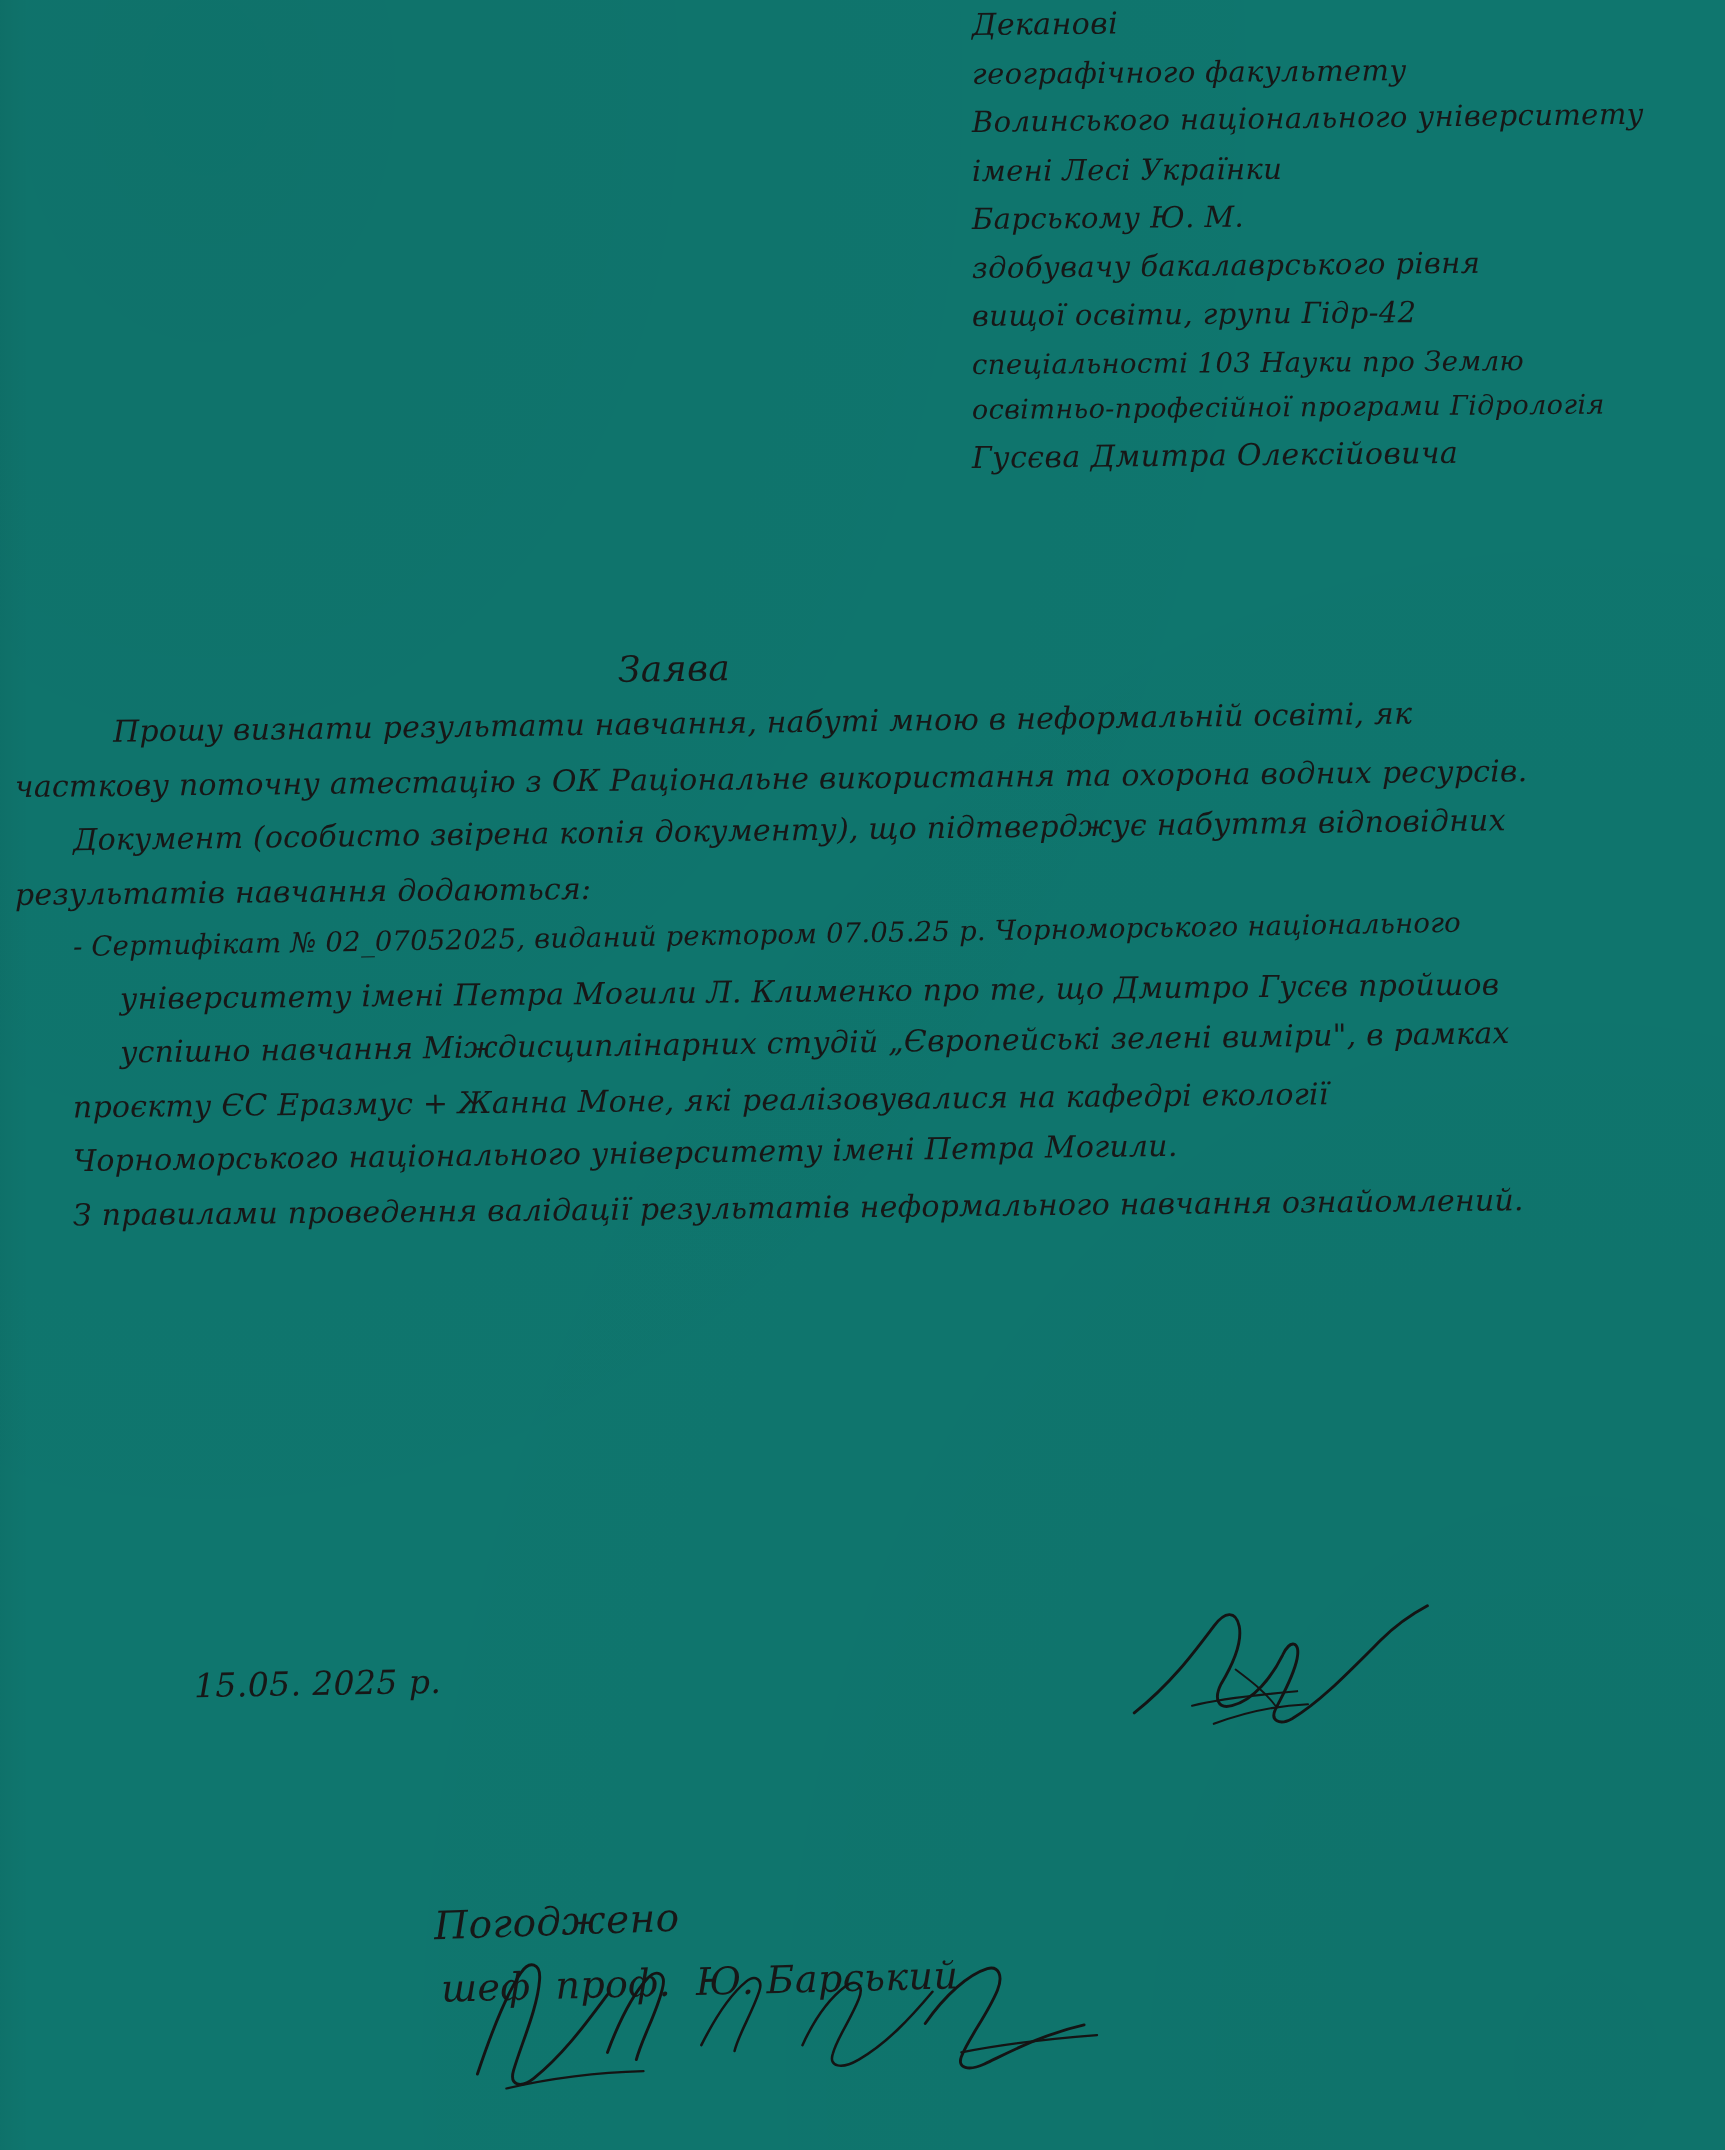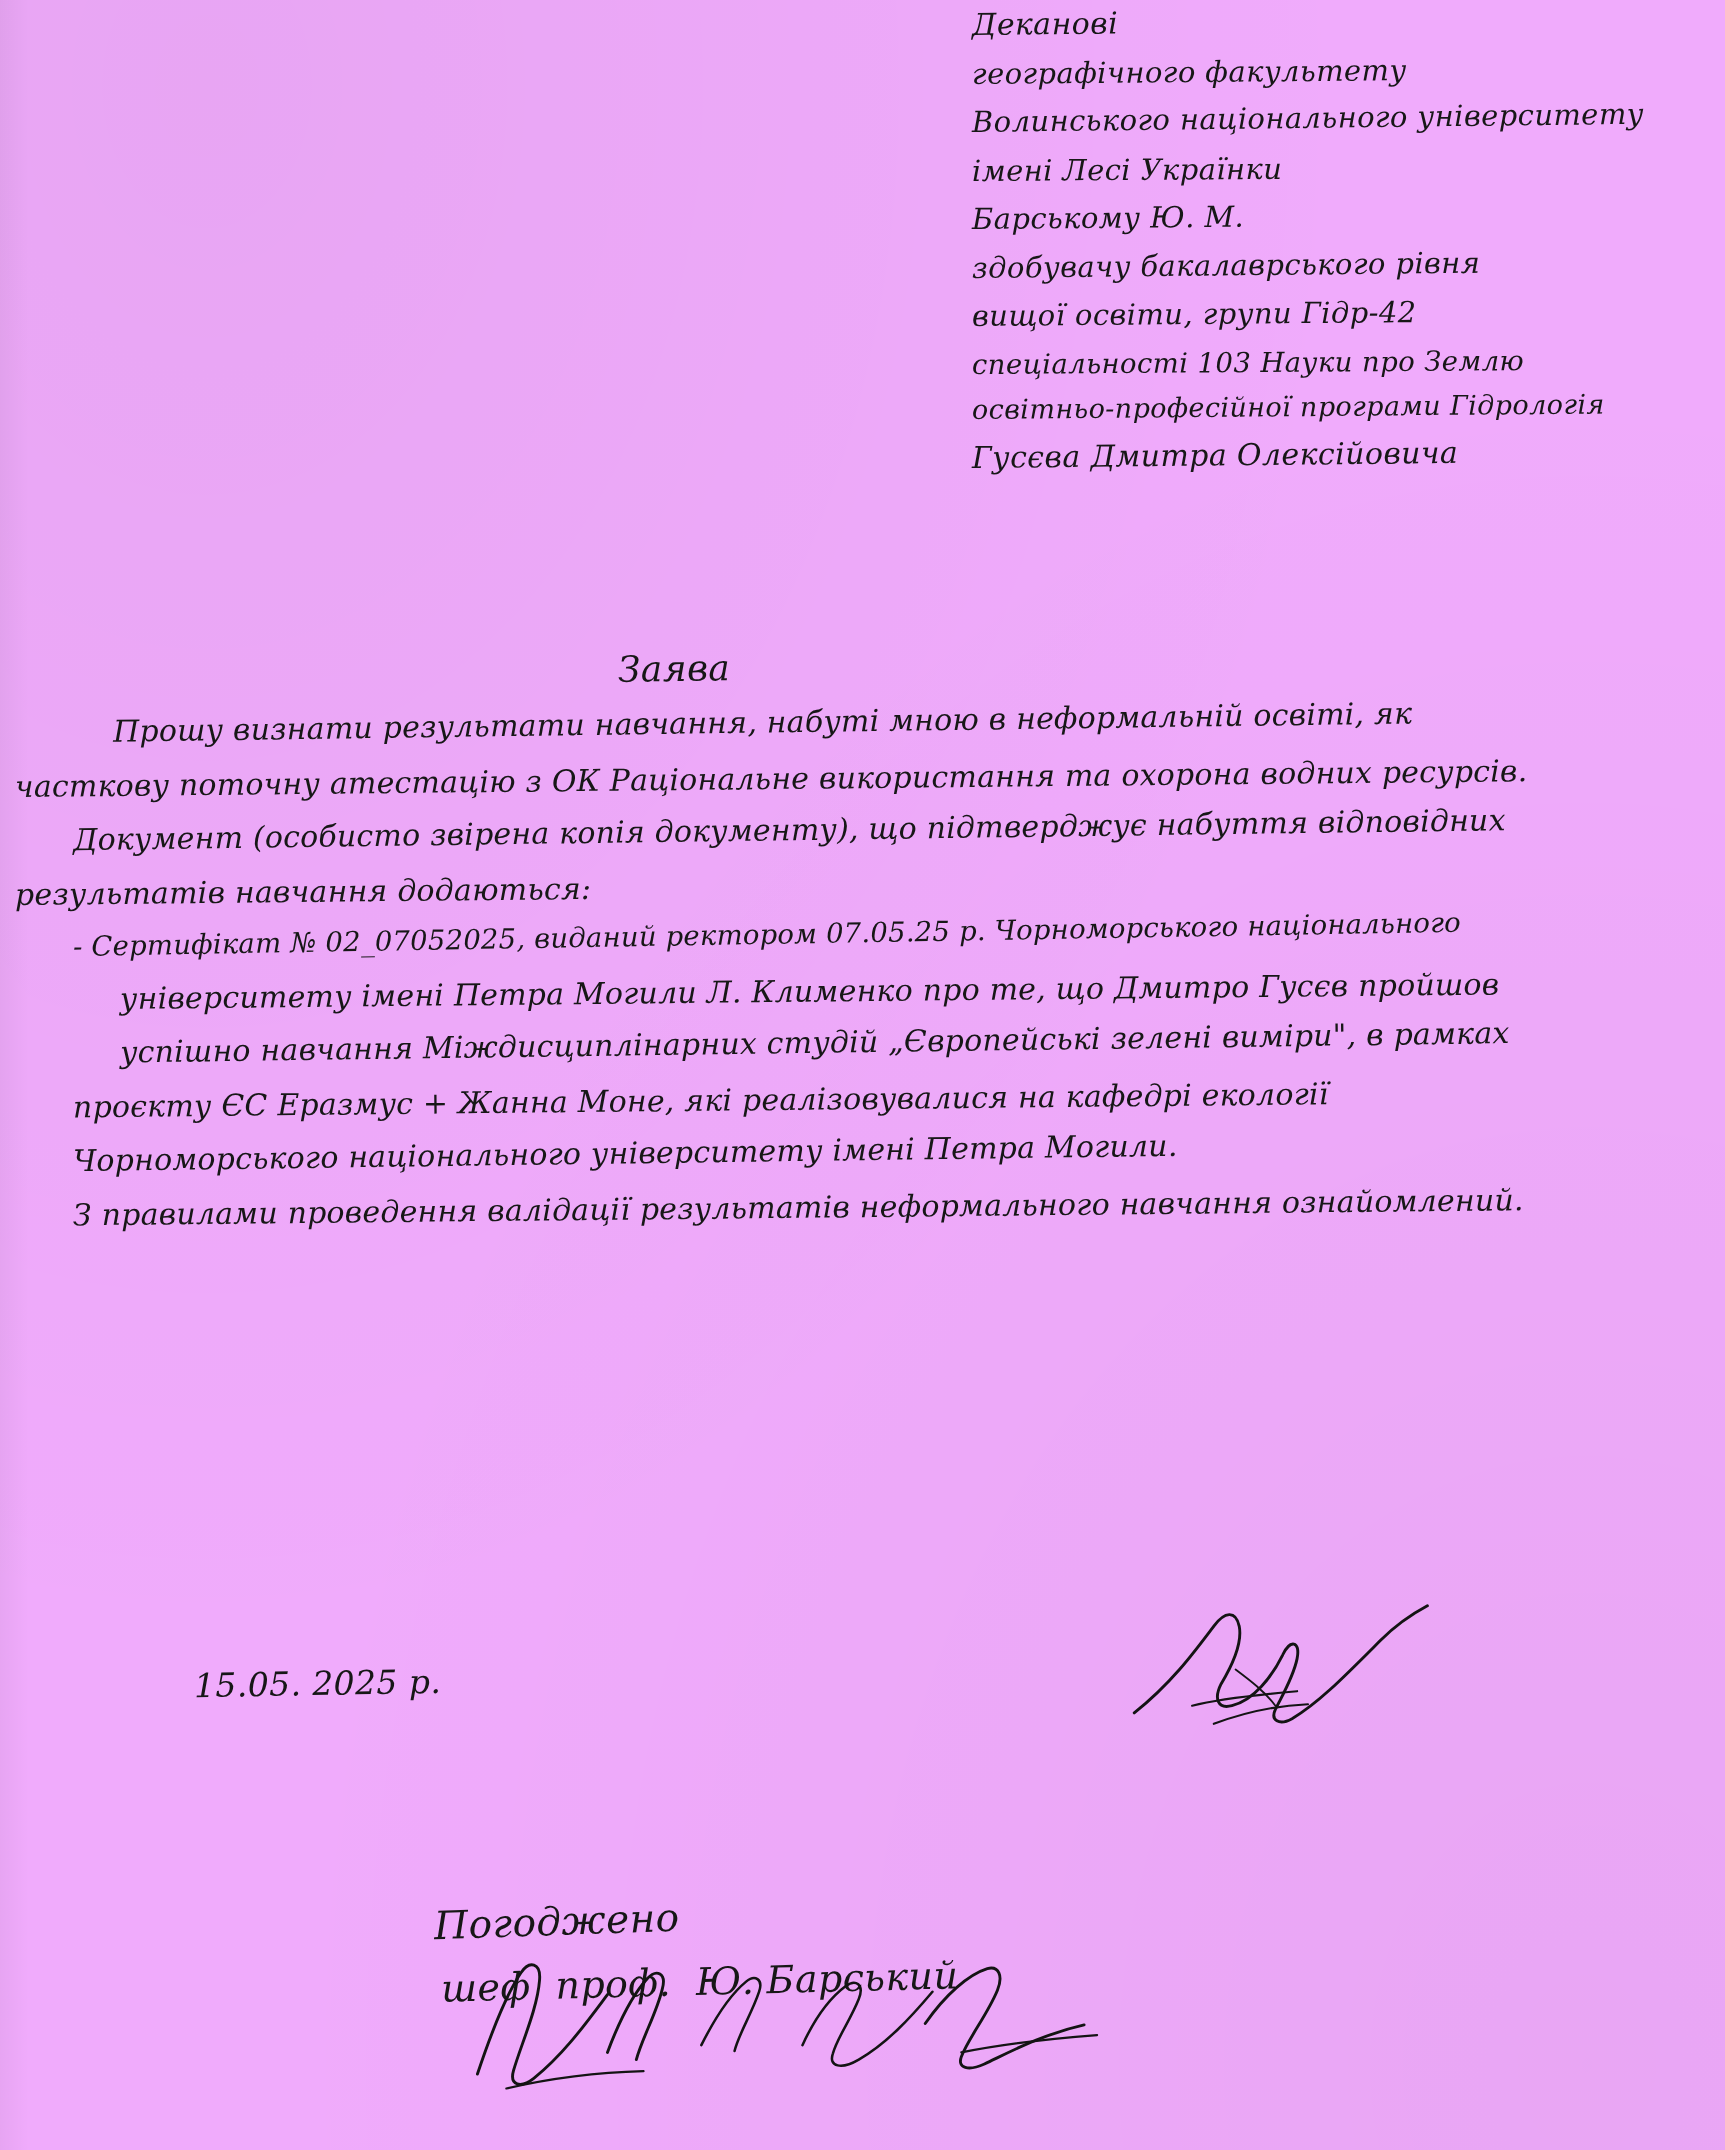--- a/index.html
+++ b/index.html
@@ -14,21 +14,21 @@
     position: relative;
     overflow: hidden;
     font-family: "DejaVu Sans", sans-serif;
     color: #141414;
   }
 
   
   .page {
     position: absolute;
     inset: 0;
-    background: #f0abfc;
+    background: #0f766e;
   }
 
   
   .page::before {
     content: "";
     position: absolute;
     inset: 0;
     background:
       radial-gradient(ellipse at 12% 4%, rgba(0,0,0,0.035), rgba(0,0,0,0) 55%),
       radial-gradient(ellipse at 92% 96%, rgba(0,0,0,0.03), rgba(0,0,0,0) 60%),

